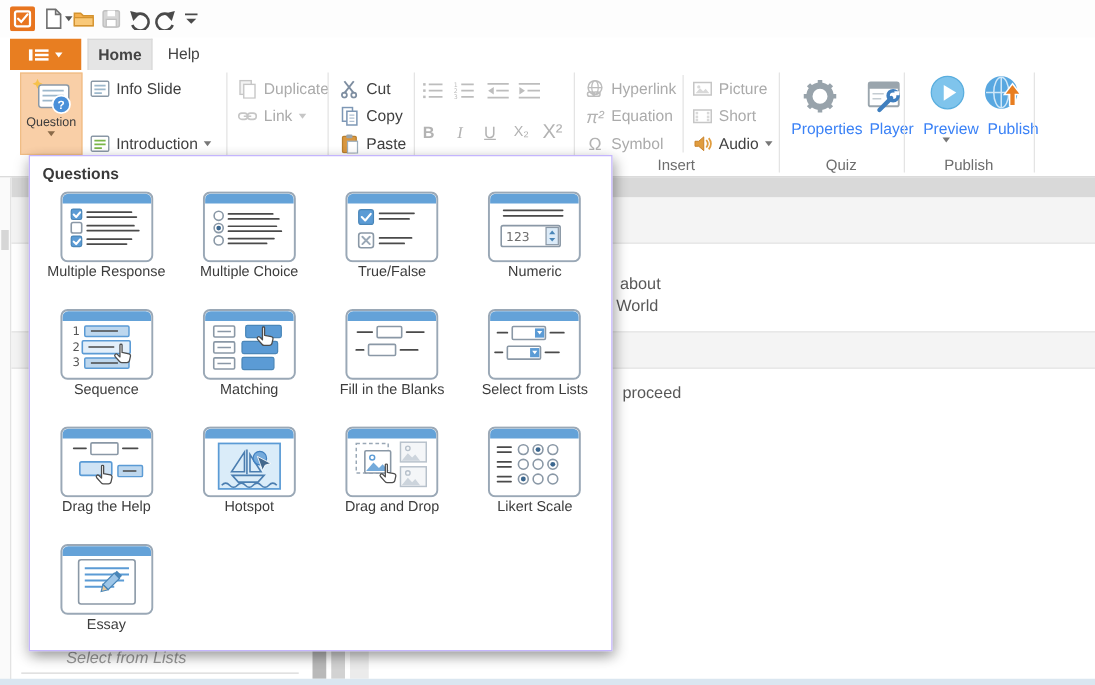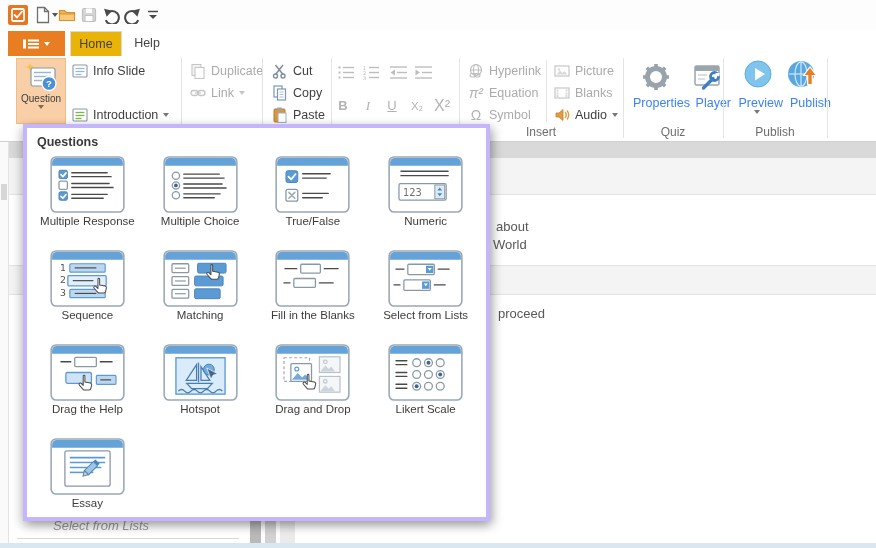--- a/index.html
+++ b/index.html
@@ -7,21 +7,21 @@
           font-family:"Liberation Sans","DejaVu Sans",sans-serif;color:#3f3f3f;}
   .abs{position:absolute;}
   
   .titlebar{position:absolute;left:0;top:0;right:0;height:30px;background:#fdfdfd;}
   .tb-ic{position:absolute;top:6px;width:18px;height:18px;}
   
   .menu-btn{position:absolute;left:8px;top:31px;width:57px;height:25px;background:#e87e21;
             display:flex;align-items:center;justify-content:center;gap:5px;cursor:pointer;}
   .tab{position:absolute;top:31px;height:24px;line-height:24px;text-align:center;
        font-size:12.5px;color:#444;}
-  .tab.active{background:#eab308;border:1px solid #d9d9d9;border-bottom:none;}
+  .tab.active{background:#e5e5e5;border:1px solid #d9d9d9;border-bottom:none;font-weight:bold;}
   
   .ribbon{position:absolute;left:0;top:56px;right:0;height:85px;background:#fff;
           border-bottom:1px solid #d0d0d0;}
   .vsep{position:absolute;top:58px;height:80px;width:1px;background:#e4e4e4;}
   .vsep.short{top:60px;height:62px;}
   .rsm{position:absolute;display:flex;align-items:center;gap:5px;height:20px;
        font-size:12.5px;color:#3f3f3f;white-space:nowrap;cursor:pointer;}
   .rsm.dis{color:#ababab;}
   .q-btn{position:absolute;left:16px;top:58px;width:50px;height:66px;background:#f9cfa7;
          border:1px solid #f0bd85;box-sizing:border-box;display:flex;flex-direction:column;
@@ -34,21 +34,21 @@
   .grp-label{position:absolute;top:125px;height:14px;font-size:12px;color:#6d6d6d;
              text-align:center;}
   .big-lbl{position:absolute;top:96px;font-size:12.5px;color:#3b82f6;text-align:right;cursor:pointer;}
   
   .band{position:absolute;left:9px;right:0;}
   .bg-text{position:absolute;font-size:13px;color:#585858;}
   .left-rail{position:absolute;left:0;top:142px;width:8px;height:406px;background:#fafafa;
              border-right:1px solid #e3e3e3;}
   
   .qpanel{position:absolute;left:23px;top:124px;width:467px;height:397px;background:#fff;
-          border:4px solid #c4b5fd;box-sizing:border-box;z-index:10;
+          border:1px solid #c4b5fd;box-sizing:border-box;z-index:10;
           box-shadow:3px 4px 10px rgba(0,0,0,.3),-3px 4px 10px rgba(0,0,0,.15);}
   .qpanel-header{padding:7px 0 0 10px;font-size:12.5px;font-weight:bold;color:#3a3a3a;height:21px;}
   .qgrid{display:grid;grid-template-columns:repeat(4,1fr);padding:0 4px;}
   .qitem{height:94px;display:flex;flex-direction:column;align-items:center;cursor:pointer;}
   .qicon{width:75px;height:57px;display:block;}
   .qlabel{margin-top:2px;font-size:11.5px;color:#3c3c3c;text-align:center;white-space:nowrap;}
   
   .qicon .frame{fill:#fff;stroke:#9aa8b6;stroke-width:1.6;}
   .qicon .hdr{fill:#64a2d8;}
   .qicon .ln{stroke:#4a4a4a;stroke-width:1.4;stroke-linecap:round;}
@@ -288,21 +288,21 @@
       <rect x="1" y="3" width="14" height="10" fill="#fff" stroke="#c6c6c6" stroke-width="1.2"></rect>
       <g fill="#d9d9d9">
         <rect x="2.5" y="4.5" width="2" height="2"></rect>
           <rect x="2.5" y="7.5" width="2" height="2"></rect>
           <rect x="2.5" y="10" width="2" height="2"></rect>
         <rect x="11.5" y="4.5" width="2" height="2"></rect>
           <rect x="11.5" y="7.5" width="2" height="2"></rect>
           <rect x="11.5" y="10" width="2" height="2"></rect>
       </g>
     </svg>
-    <span>Blanks</span>
+    <span>Short</span>
   </div>
   <div class="rsm" style="left:554px;top:105px">
     <svg width="16" height="16" viewBox="0 0 16 16">
       <path d="M2 6 h3 l4 -3.5 v11 L5 10 H2 z" fill="#e09c3e" stroke="#c9822a" stroke-width="0.8"></path>
       <path d="M11 5 q2.5 3 0 6" fill="none" stroke="#e09c3e" stroke-width="1.4"></path>
       <path d="M13 3.5 q3.5 4.5 0 9" fill="none" stroke="#e09c3e" stroke-width="1.4"></path>
     </svg>
     <span>Audio</span>
     <span class="caret" style="color:#777"></span>
   </div>

